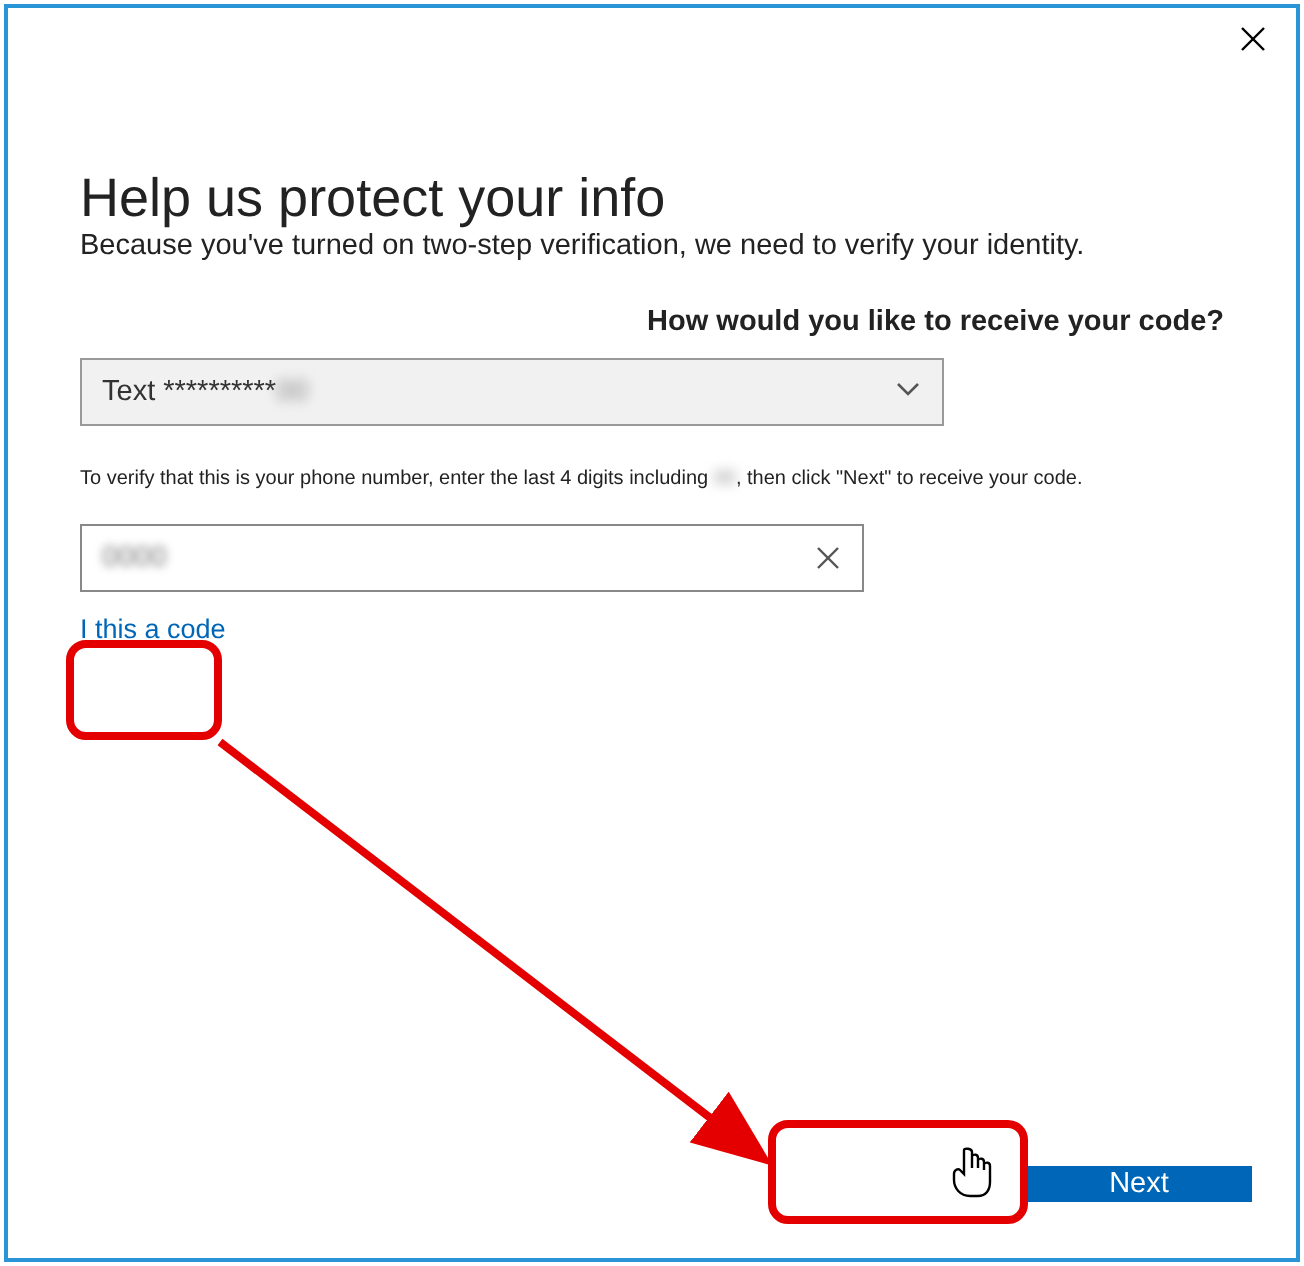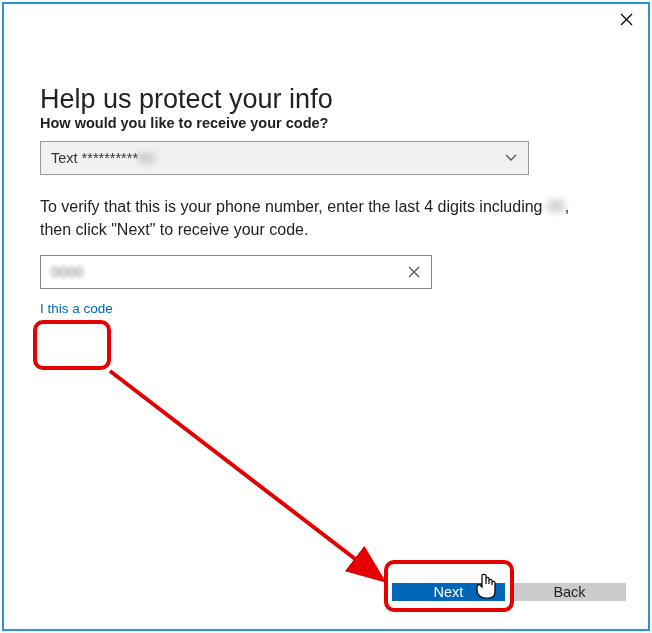--- a/index.html
+++ b/index.html
@@ -40,44 +40,45 @@
     .description {
       font-size: 14.5px;
       color: #222;
       margin-bottom: 22px;
     }
     .question {
       font-size: 14.5px;
       font-weight: 600;
       color: #222;
       margin-bottom: 10px;
+      text-align: right;
     }
     .select-box {
       position: relative;
-      width: 489px;
+      width: 432px;
       height: 34px;
       border: 1px solid #999;
       background: #f1f1f1;
       display: flex;
       align-items: center;
       padding: 0 10px;
       font-size: 14.5px;
       color: #333;
       cursor: pointer;
       margin-bottom: 20px;
     }
     .select-box .chevron {
       position: absolute;
       right: 10px;
       top: 50%;
       transform: translateY(-50%);
       color: #555;
     }
     .verify-text {
-      font-size: 16px;
+      font-size: 10px;
       color: #222;
       line-height: 1.45;
       margin-bottom: 14px;
       max-width: 560px;
     }
     .input-row {
       position: relative;
       width: 392px;
       height: 34px;
       border: 1px solid #888;
@@ -167,20 +168,21 @@
     <div class="close-icon">
       <svg width="13" height="13" viewBox="0 0 13 13">
           <line x1="1" y1="1" x2="12" y2="12" stroke="#000" stroke-width="1.2"></line>
           <line x1="12" y1="1" x2="1" y2="12" stroke="#000" stroke-width="1.2"></line>
         </svg>
     </div>
   </div>
 
   <div class="content">
     <h1 class="title">Help us protect your info</h1>
+    <p class="description">Because you've turned on two-step verification, we need to verify your identity.</p>
     <p class="question">How would you like to receive your code?</p>
 
     <div class="select-box">
       <span>Text **********</span>
       <span class="blur-spot">00</span>
       <span class="chevron">
         <svg width="14" height="10" viewBox="0 0 14 10">
             <polyline points="2,2 7,7 12,2" fill="none" stroke="#555" stroke-width="1.3"></polyline>
           </svg>
       </span>
@@ -198,21 +200,20 @@
             <line x1="11" y1="1" x2="1" y2="11" stroke="#555" stroke-width="1.2"></line>
           </svg>
       </span>
     </div>
 
     <a class="have-code">I this a code</a>
   </div>
 
   <div class="button-bar">
     <button class="btn btn-next">Next</button>
-    <button class="btn btn-back">Back</button>
   </div>
 
   <div class="highlight-box" style="left: 29px; top: 316px; width: 78px; height: 50px;"></div>
   <div class="highlight-box" style="left: 380px; top: 556px; width: 130px; height: 52px;"></div>
 
   <svg class="arrow-svg" style="left:0; top:0;" width="652" height="633">
     <defs>
       <marker id="arrowhead" markerWidth="10" markerHeight="8" refX="8" refY="4" orient="auto">
         <polygon points="0 0, 10 4, 0 8" fill="#e40000"></polygon>
       </marker>

